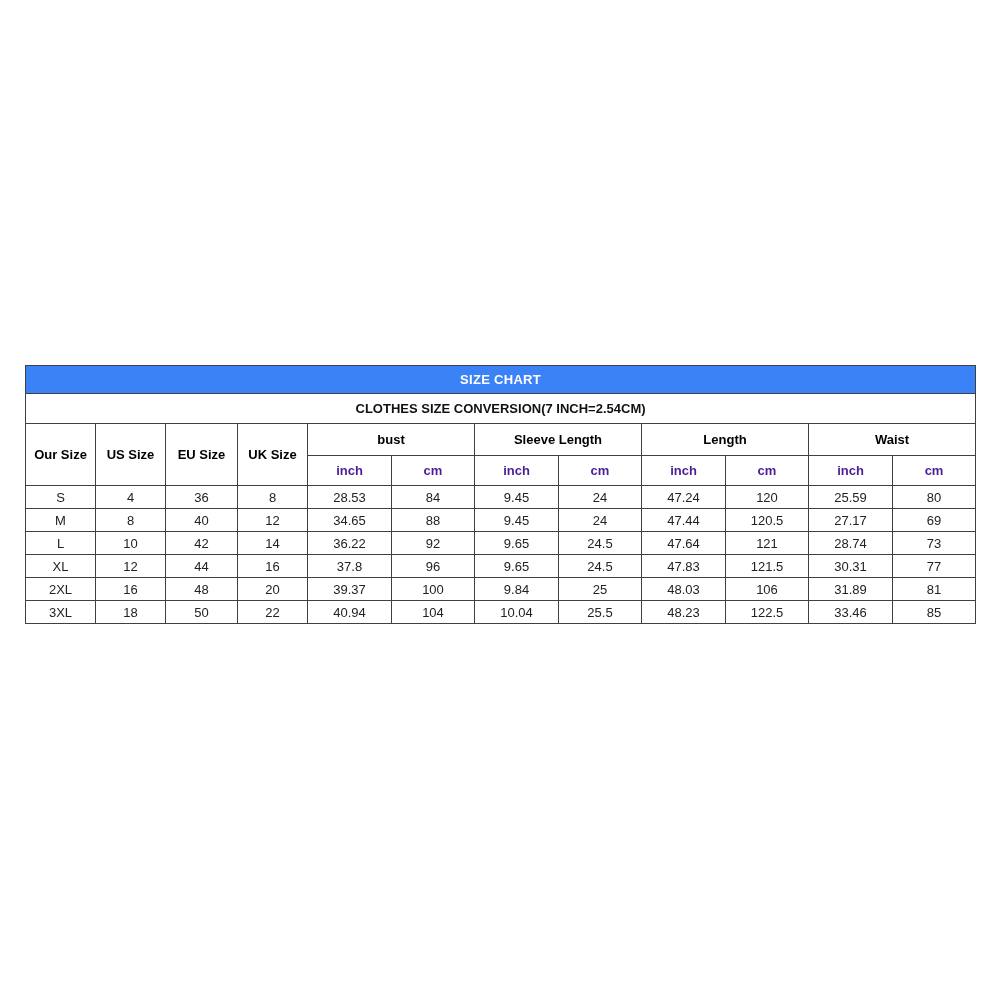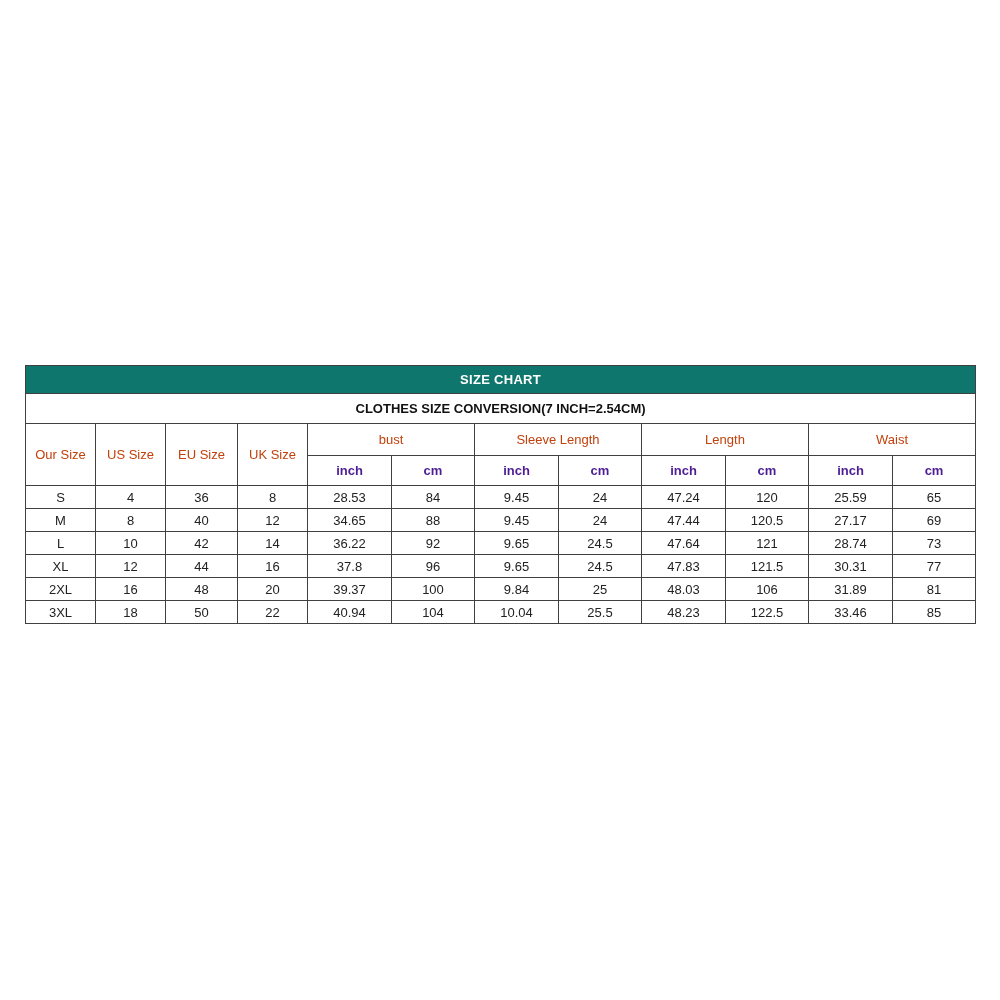--- a/index.html
+++ b/index.html
@@ -24,38 +24,38 @@
   }
   table.size-chart td, table.size-chart th {
     border: 1px solid #404040;
     text-align: center;
     vertical-align: middle;
     padding: 0;
     overflow: hidden;
     white-space: nowrap;
   }
   tr.title-row td {
-    background: #0f766e;
+    background: #3b82f6;
     color: #ffffff;
     font-weight: bold;
     font-size: 13px;
     height: 27px;
     letter-spacing: 0.3px;
   }
   tr.subtitle-row td {
     font-weight: bold;
     font-size: 13px;
     height: 29px;
     color: #111111;
   }
   tr.group-header-row th {
-    font-weight: normal;
+    font-weight: bold;
     font-size: 13px;
     height: 31px;
-    color: #c2410c;
+    color: #000000;
   }
   tr.group-header-row th.corner {
     white-space: normal;
     line-height: 1.35;
   }
   tr.sub-header-row th {
     font-weight: bold;
     font-size: 13px;
     height: 29px;
     color: #4c1d95;
@@ -120,21 +120,21 @@
           <td>4</td>
           <td>36</td>
           <td>8</td>
           <td>28.53</td>
           <td>84</td>
           <td>9.45</td>
           <td>24</td>
           <td>47.24</td>
           <td>120</td>
           <td>25.59</td>
-          <td>65</td>
+          <td>80</td>
         </tr>
         <tr>
           <td>M</td>
           <td>8</td>
           <td>40</td>
           <td>12</td>
           <td>34.65</td>
           <td>88</td>
           <td>9.45</td>
           <td>24</td>

